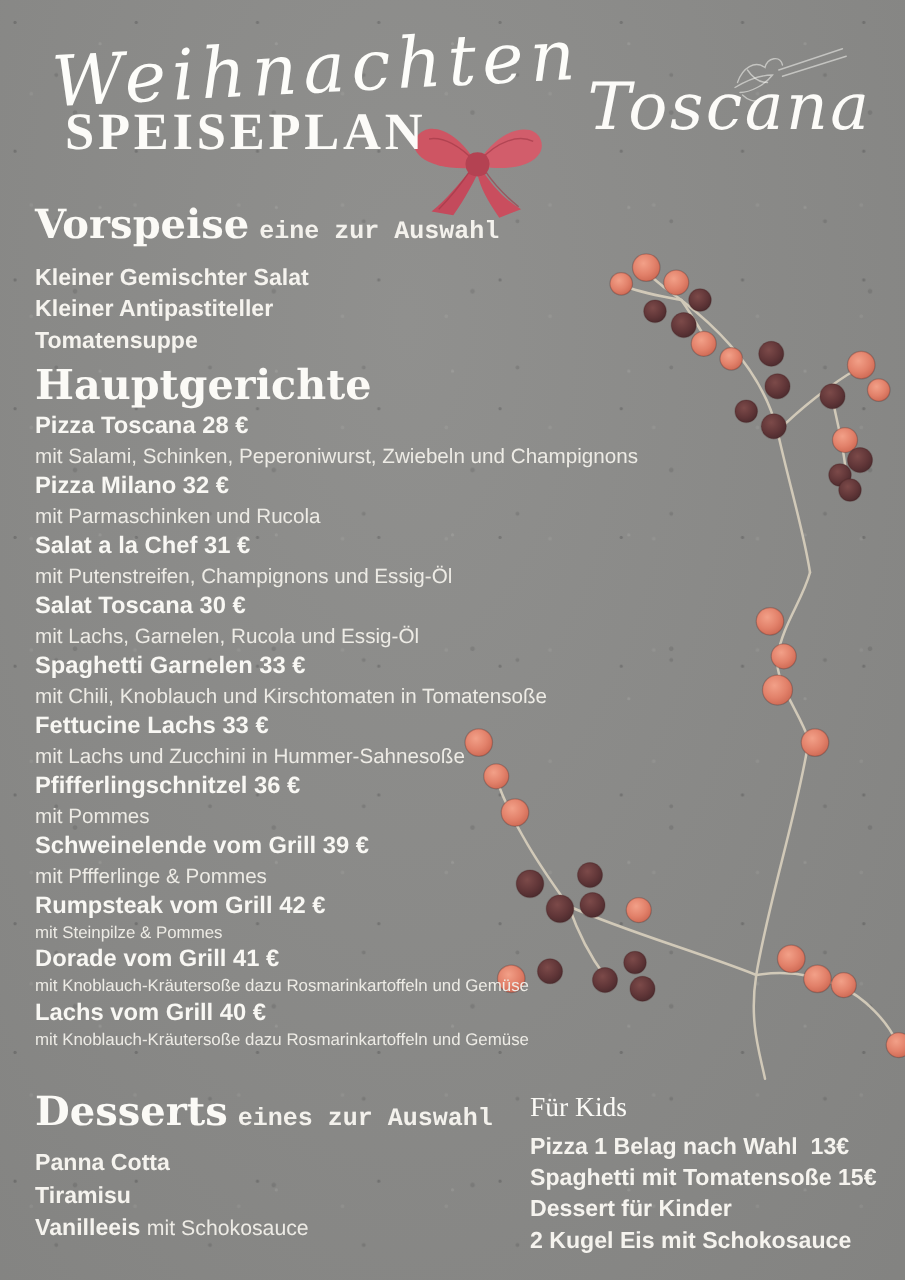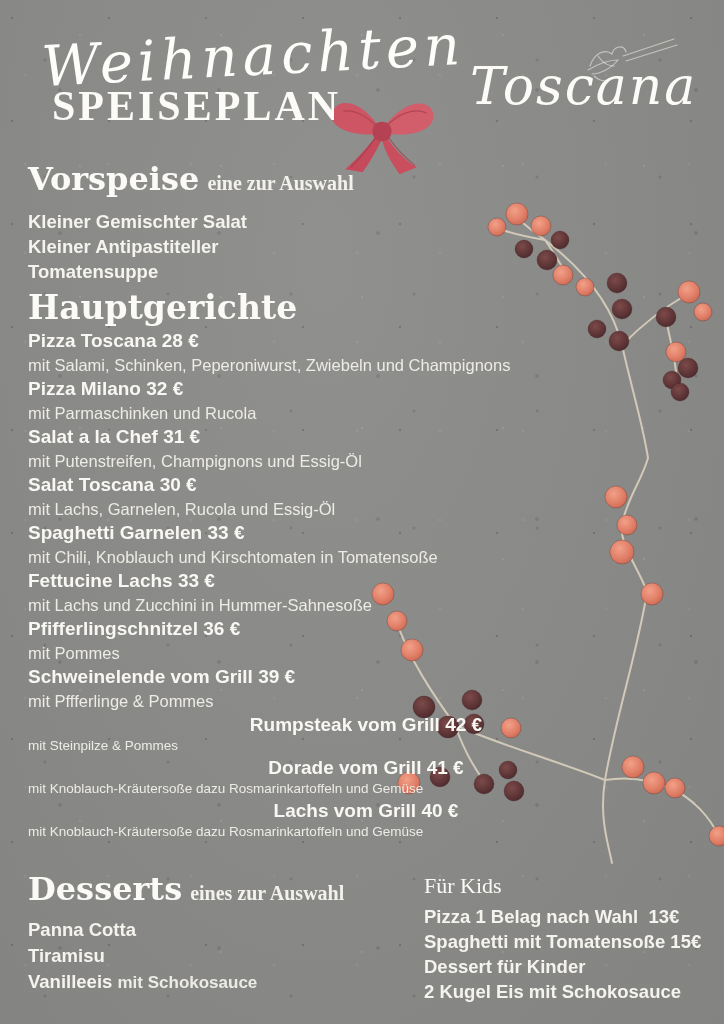--- a/index.html
+++ b/index.html
@@ -40,37 +40,37 @@
     font-family:"DejaVu Serif", serif;font-style:italic;font-weight:400;
     font-size:52px;letter-spacing:2px;color:#fcfbf8;margin-left:24px;
   }
   .heading-row{display:flex;align-items:baseline;gap:8px;}
   .section-heading{
     font-family:"DejaVu Serif", serif;font-weight:700;color:#fbfaf6;
     font-size:32px;line-height:1.1;
   }
   .section-heading.big{font-size:33px;}
   .section-note{
-    font-family:Liberation Serif, serif;font-weight:700;
+    font-family:Liberation Mono, monospace;font-weight:700;
     font-size:20px;color:#f3f1ec;
   }
   .vorspeise{left:28px;top:162px;width:420px;}
   .plain-list{margin-top:12px;}
   .plain-item{font-weight:700;font-size:18.5px;line-height:25px;color:#f5f3ee;}
 
   .haupt{left:28px;top:290px;width:676px;}
   .haupt .items{margin-top:3px;}
   .item-name{font-weight:700;font-size:19px;line-height:24.5px;color:#f8f7f3;}
   .item-desc{font-weight:400;font-size:16.5px;line-height:23.5px;color:#edebe5;}
-  .menu-item.compact .item-name{line-height:23px;text-align:center;}
+  .menu-item.compact .item-name{line-height:23px;}
   .menu-item.compact .item-desc{font-size:13.5px;line-height:20px;}
 
   .desserts{left:28px;top:872px;width:380px;}
   .desserts .plain-list{margin-top:10px;}
-  .dessert-note{font-weight:700;font-size:17px;color:#edebe5;}
+  .dessert-note{font-weight:400;font-size:17px;color:#edebe5;}
 
   .kids{left:424px;top:874px;width:300px;}
   .kids-heading{
     font-family:Liberation Serif, serif;font-weight:400;font-size:22px;
     color:#fbfaf6;line-height:1.1;
   }
   .kids .plain-list{margin-top:6px;}
   .kids .plain-item{white-space:pre-wrap;line-height:25px;}
 </style>
 </head>

